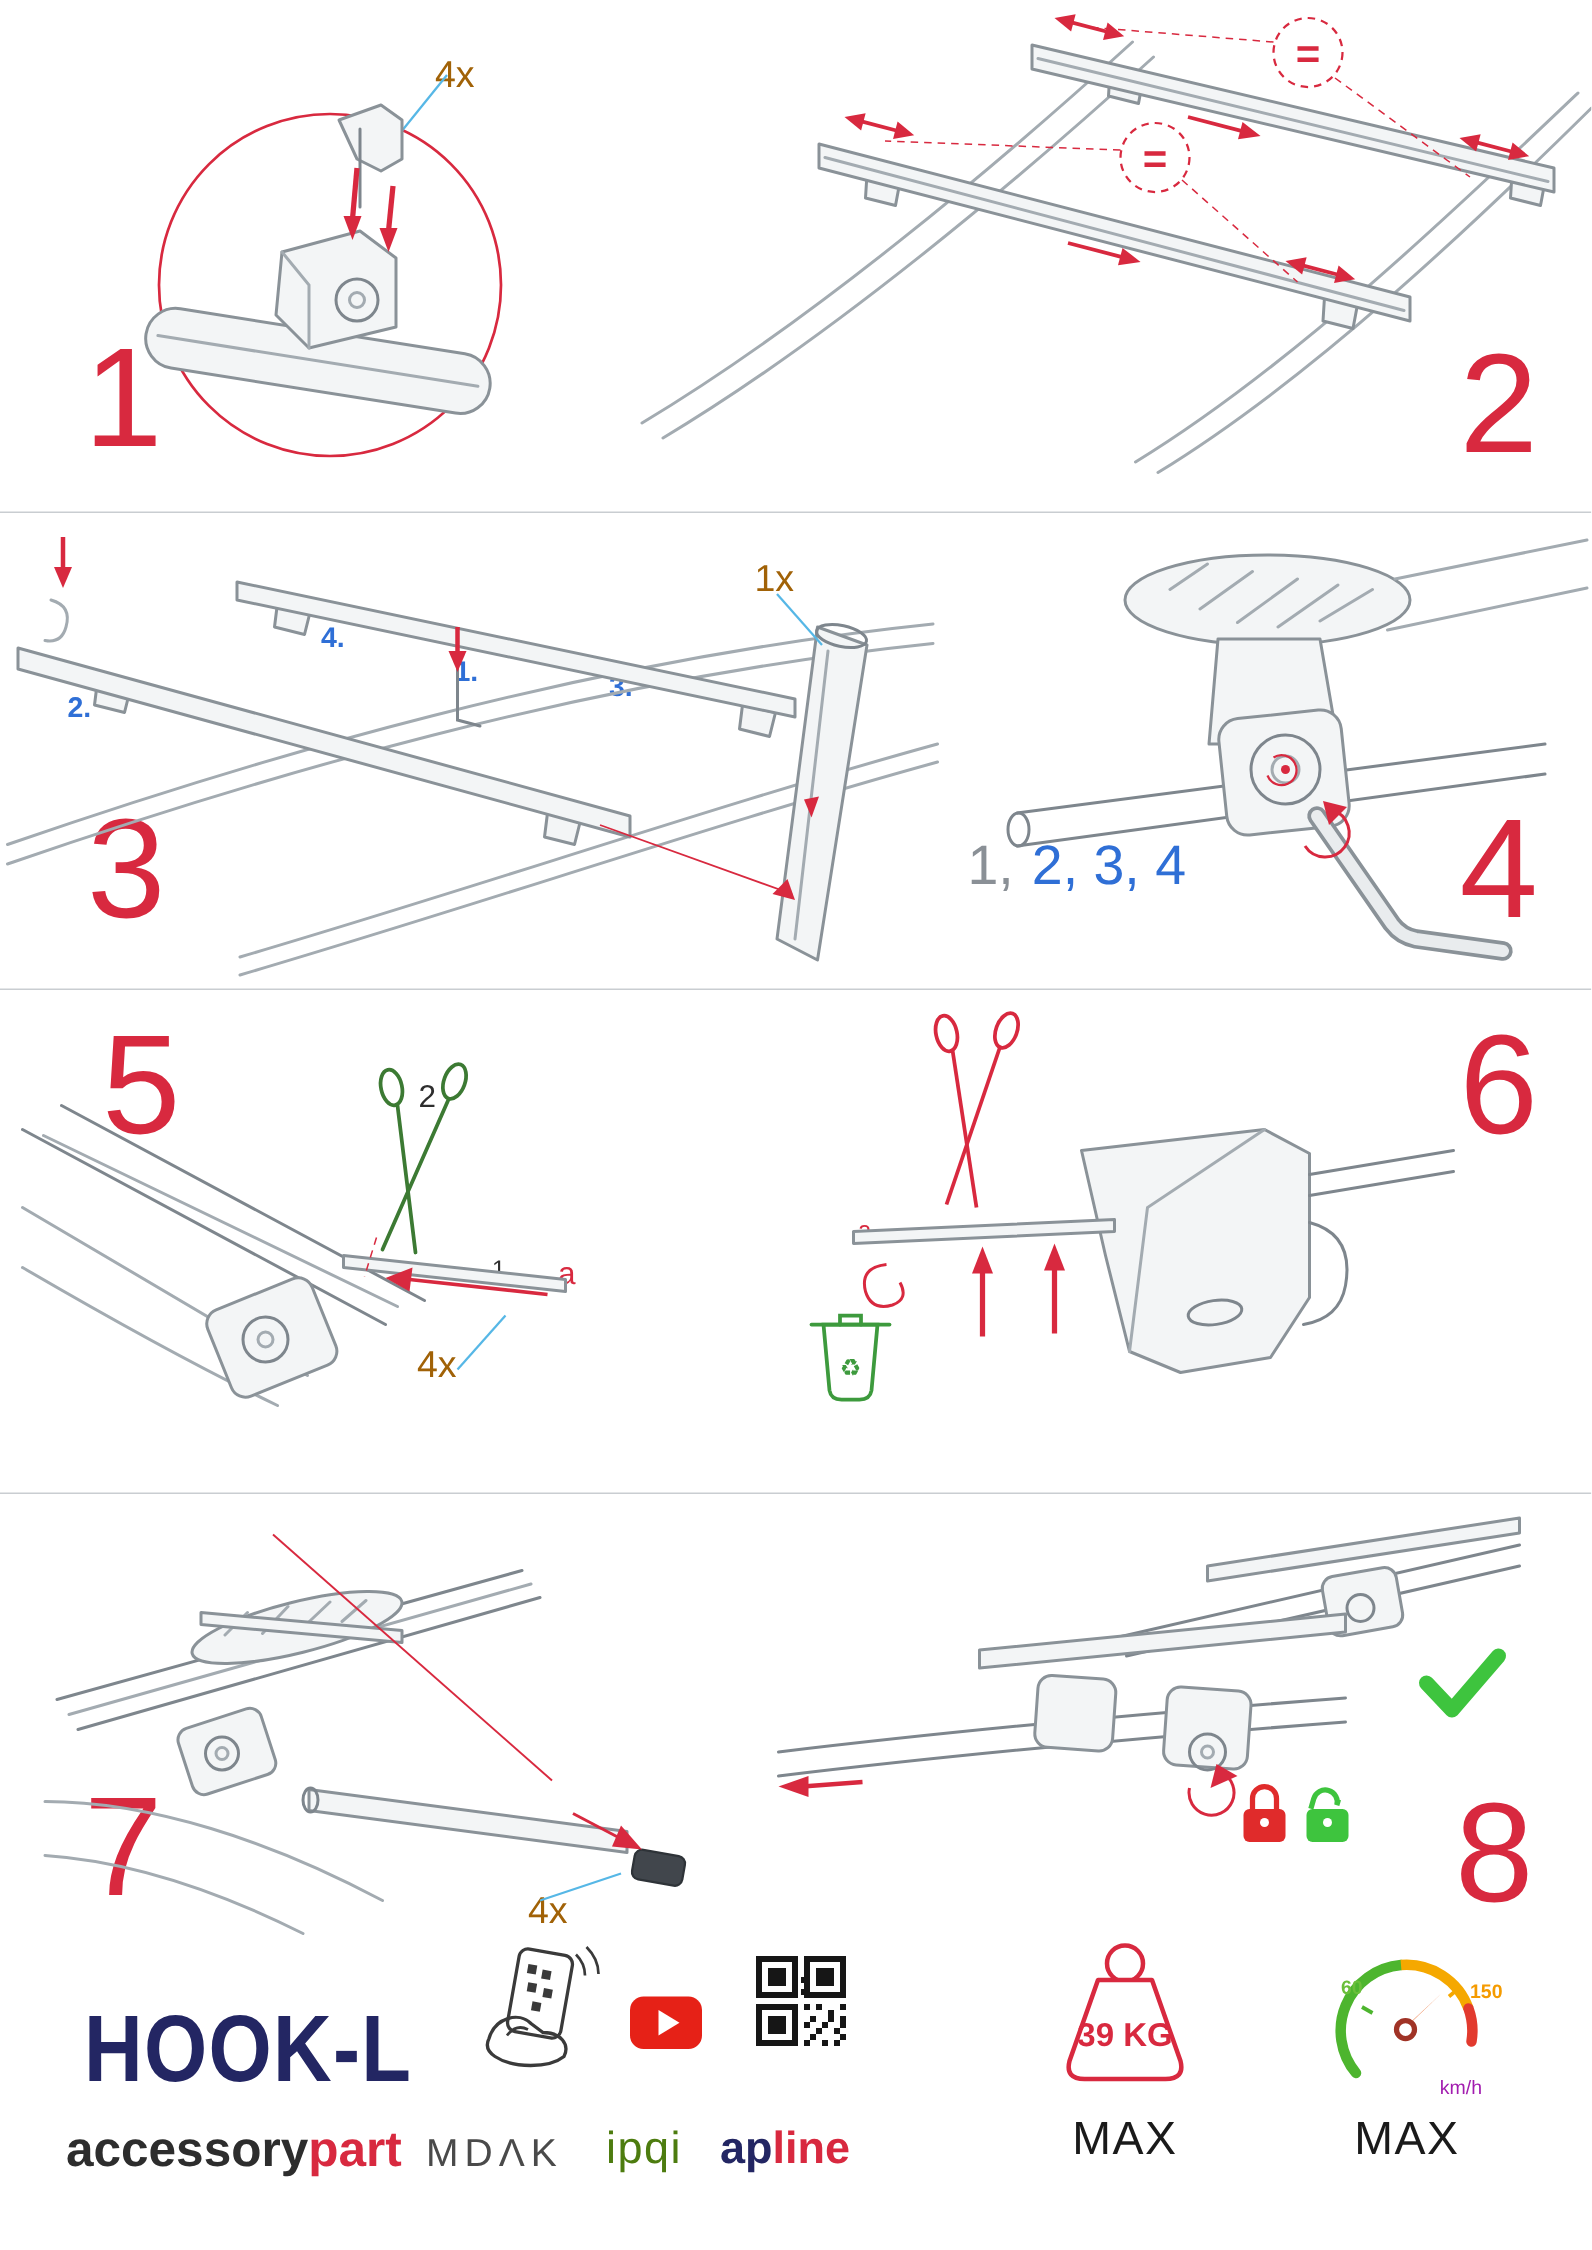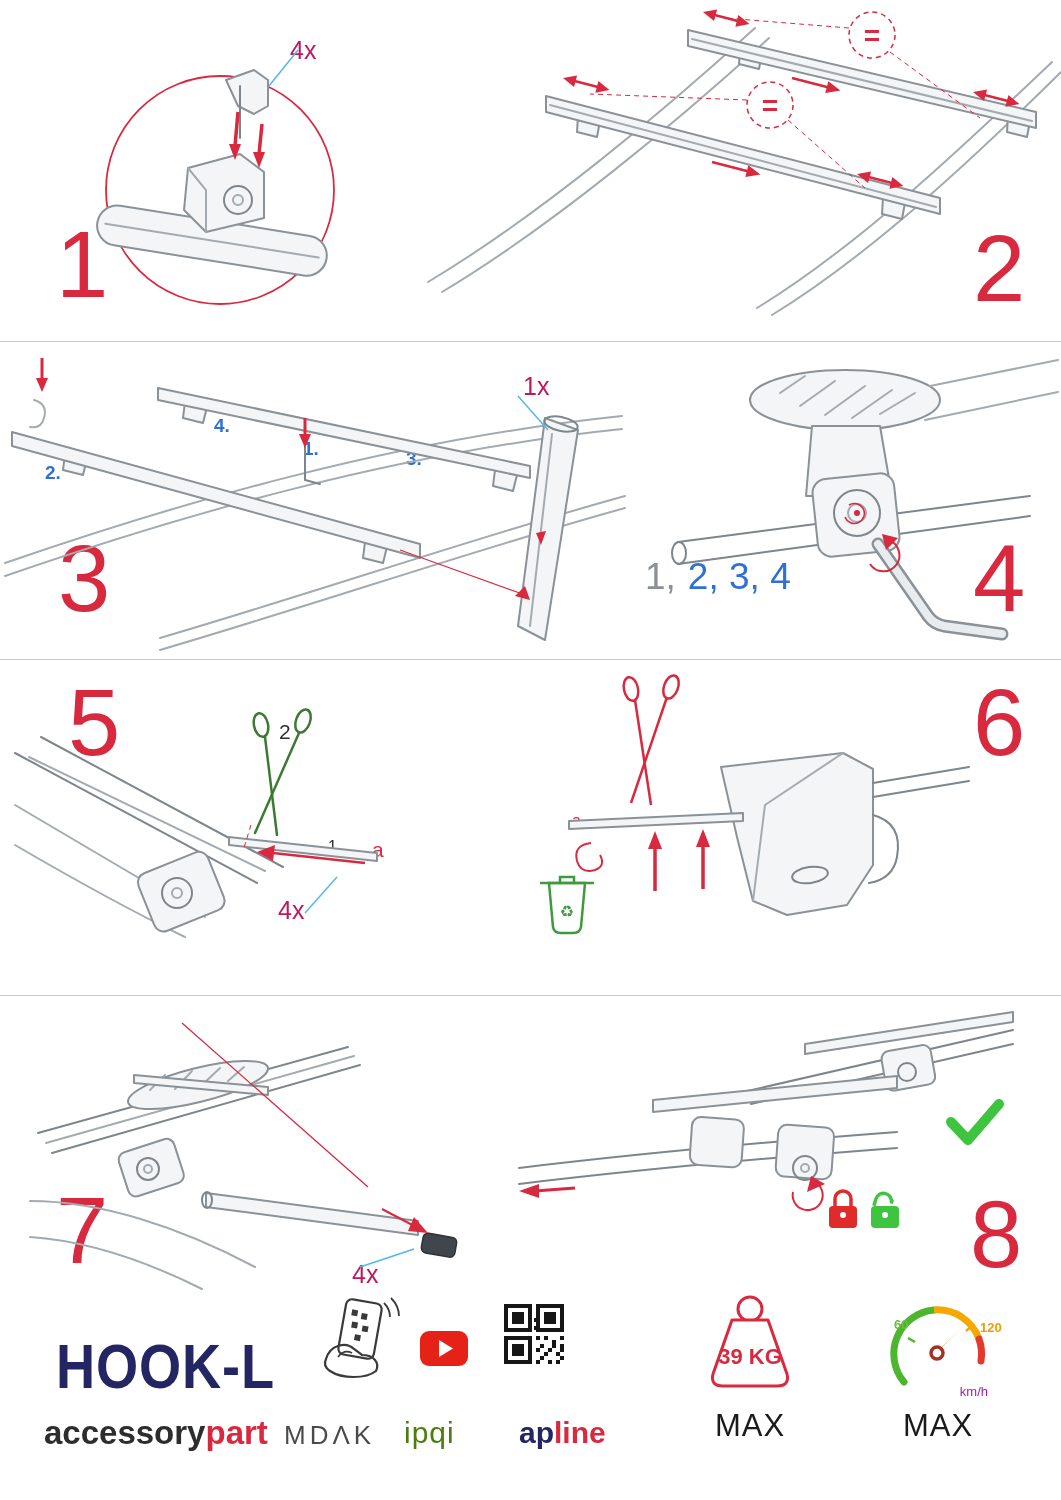--- a/index.html
+++ b/index.html
@@ -1,21 +1,21 @@
 <!DOCTYPE html>
 <html><head>
 <meta charset="utf-8">
 <style>
   * { margin:0; padding:0; box-sizing:border-box; }
   html,body { background:#ffffff; font-family:"Liberation Sans", sans-serif; }
   .page { position:relative; width:1061px; height:1500px; background:#ffffff; overflow:hidden; }
   svg.draw { position:absolute; overflow:visible; }
   .t { position:absolute; white-space:nowrap; }
   .step-num { position:absolute; font-size:94px; line-height:0.84; color:#d8293f; letter-spacing:-3px; font-weight:400; }
-  .qty { position:absolute; font-size:25px; color:#be185d; font-weight:400; }
+  .qty { position:absolute; font-size:25px; color:#a16207; font-weight:400; }
   .bluelab { position:absolute; font-size:19px; color:#2f6fd6; font-weight:600; }
   .divider { position:absolute; left:0; width:1061px; height:1px; background:#c9cdd1; }
 
   
   .ln  { stroke:#a3abb1; stroke-width:2; fill:none; stroke-linecap:round; }
   .lnd { stroke:#7e868d; stroke-width:2; fill:none; stroke-linecap:round; }
   .part{ fill:#f3f5f6; stroke:#8a9298; stroke-width:2; stroke-linejoin:round; }
   .darkpart{ fill:#41464c; stroke:#2e3338; stroke-width:1.5; stroke-linejoin:round; }
   .red { stroke:#d8293f; fill:none; }
   .redf{ fill:#d8293f; stroke:none; }
@@ -27,21 +27,21 @@
   .seq { position:absolute; font-size:37px; font-weight:500; display:flex; gap:12px; }
   .seq .done { color:#8a9096; }
   .seq .todo { color:#2f6fd6; }
 
   .product { position:absolute; font-size:63px; font-weight:700; color:#232663; letter-spacing:1px; transform:scaleX(0.86); transform-origin:left top; }
   .brandline { position:absolute; font-size:33px; font-weight:600; letter-spacing:0; }
   .brandline .b1 { color:#2d2d2d; }
   .brandline .b2 { color:#d8293f; }
   .mdak { position:absolute; font-size:26px; font-weight:400; color:#4a4a4a; letter-spacing:4px; }
   .ipqi { position:absolute; font-size:30px; font-weight:400; color:#4d7c0f; letter-spacing:1px; }
-  .apline { position:absolute; font-size:30px; font-weight:600;margin-left:39px; }
+  .apline { position:absolute; font-size:30px; font-weight:600; }
   .apline .a1 { color:#232663; }
   .apline .a2 { color:#d8293f; }
   .maxlab { position:absolute; width:104px; text-align:center; font-size:31px; color:#1a1a1a; font-weight:500; letter-spacing:1px; }
   .kg { position:absolute; width:104px; text-align:center; font-size:22px; color:#d8293f; font-weight:600; }
   .spd-lo { position:absolute; font-size:13px; font-weight:700; color:#6abf3a; }
   .spd-hi { position:absolute; font-size:13px; font-weight:700; color:#f59b00; }
   .spd-un { position:absolute; width:100px; text-align:right; font-size:13px; color:#a21caf; }
   .small-black { position:absolute; color:#2e2e2e; }
   .red-a { position:absolute; color:#d8293f; }
 </style>
@@ -129,21 +129,21 @@
     </g>
     <g transform="translate(292,162) rotate(14.6)">
       <line class="red" x1="0" y1="0" x2="38" y2="0" stroke-width="2.5"></line>
       <polygon class="redf" points="50,0 36,-6 36,6"></polygon>
     </g>
   </svg>
 
   <div class="divider" style="top:341px;"></div>
 
   <div class="step-num" style="left:58px; top:540px;">3</div>
-  <div class="qty" style="left:523px; top:372px;">1x</div>
+  <div class="qty" style="left:503px; top:372px;">1x</div>
   <div class="bluelab" style="left:45px;  top:462px;">2.</div>
   <div class="bluelab" style="left:214px; top:415px;">4.</div>
   <div class="bluelab" style="left:303px; top:438px;">1.</div>
   <div class="bluelab" style="left:406px; top:448px;">3.</div>
 
   <svg class="draw" style="left:0px; top:348px;" width="625" height="307" viewBox="0 0 625 307">
     <path class="ln" d="M5,215 C170,158 390,92 622,68"></path>
     <path class="ln" d="M5,228 C170,171 390,105 622,81"></path>
     <path class="ln" d="M160,302 C320,255 480,200 625,160"></path>
     <path class="ln" d="M160,290 C320,243 480,188 625,148"></path>
@@ -388,17 +388,17 @@
   <svg class="draw" style="left:880px; top:1290px;" width="120" height="112" viewBox="0 0 120 112">
     <path d="M24,92 A44,44 0 0 1 54,20" stroke="#4db52e" stroke-width="7" fill="none" stroke-linecap="round"></path>
     <path d="M54,20 A44,44 0 0 1 99,49" stroke="#f5a800" stroke-width="7" fill="none"></path>
     <path d="M99,49 A44,44 0 0 1 101,71" stroke="#e23a2e" stroke-width="7" fill="none" stroke-linecap="round"></path>
     <line x1="28" y1="48" x2="35" y2="52" stroke="#4db52e" stroke-width="2.5"></line>
     <line x1="92" y1="36" x2="86" y2="41" stroke="#f5a800" stroke-width="2.5"></line>
     <polygon points="52,66 60,59 82,38" fill="#e8682a"></polygon>
     <circle cx="57" cy="63" r="6" fill="#ffffff" stroke="#a03326" stroke-width="3.5"></circle>
   </svg>
   <div class="spd-lo" style="left:894px; top:1296px;margin-top:21px;">60</div>
-  <div class="spd-hi" style="left:980px; top:1320px;">120</div>
+  <div class="spd-hi" style="left:980px; top:1320px;">150</div>
   <div class="spd-un" style="left:888px; top:1384px;">km/h</div>
   <div class="maxlab" style="left:886px; top:1408px; width:104px;">MAX</div>
 
 </div>
 
 </body></html>

